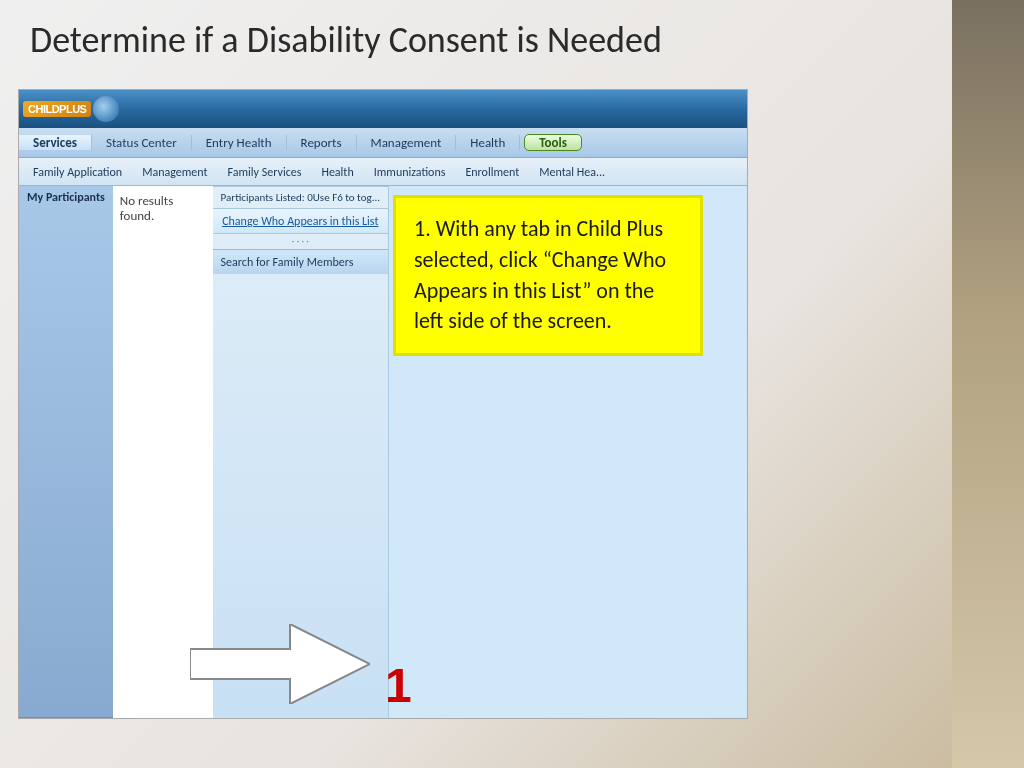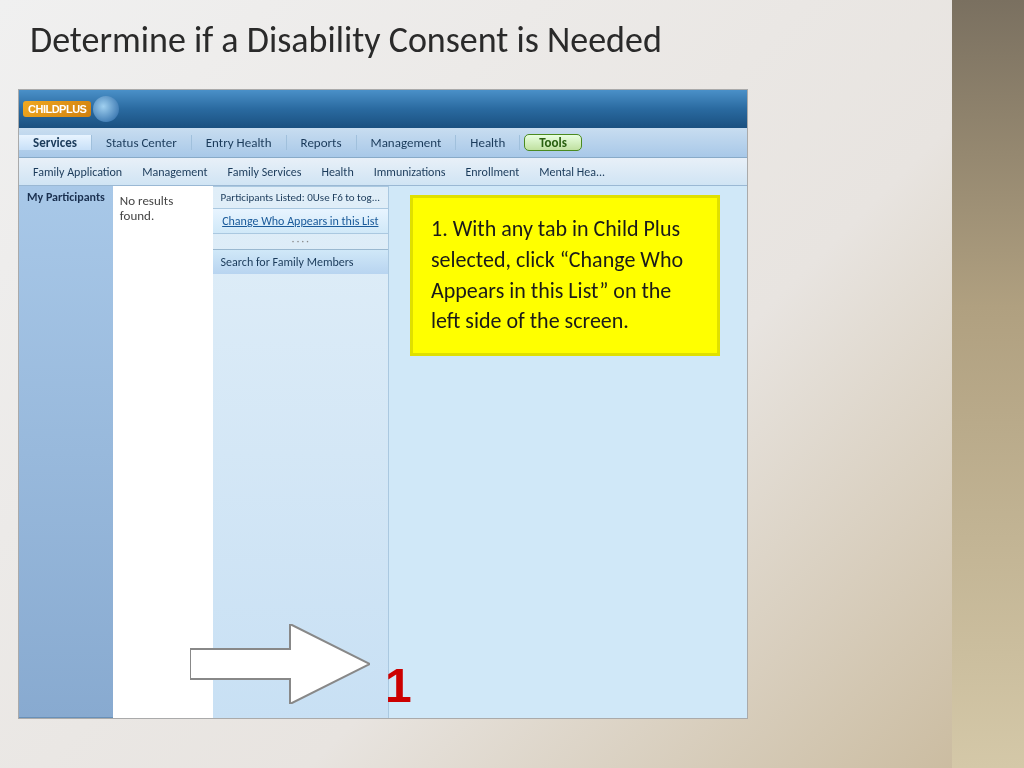--- a/index.html
+++ b/index.html
@@ -205,21 +205,21 @@
       font-size: 12px;
       color: #1a3a5a;
       background: linear-gradient(180deg, #d0e8f8 0%, #b8d4f0 100%);
       border-top: 1px solid #9ab8d0;
     }
 
     
     .callout-box {
       position: absolute;
       top: 195px;
-      left: 410px;
+      left: 393px;
       width: 310px;
       background: #ffff00;
       border: 3px solid #e0e000;
       padding: 16px 18px;
       font-size: 22px;
       line-height: 1.4;
       color: #1a1a1a;
       z-index: 10;
     }
 

